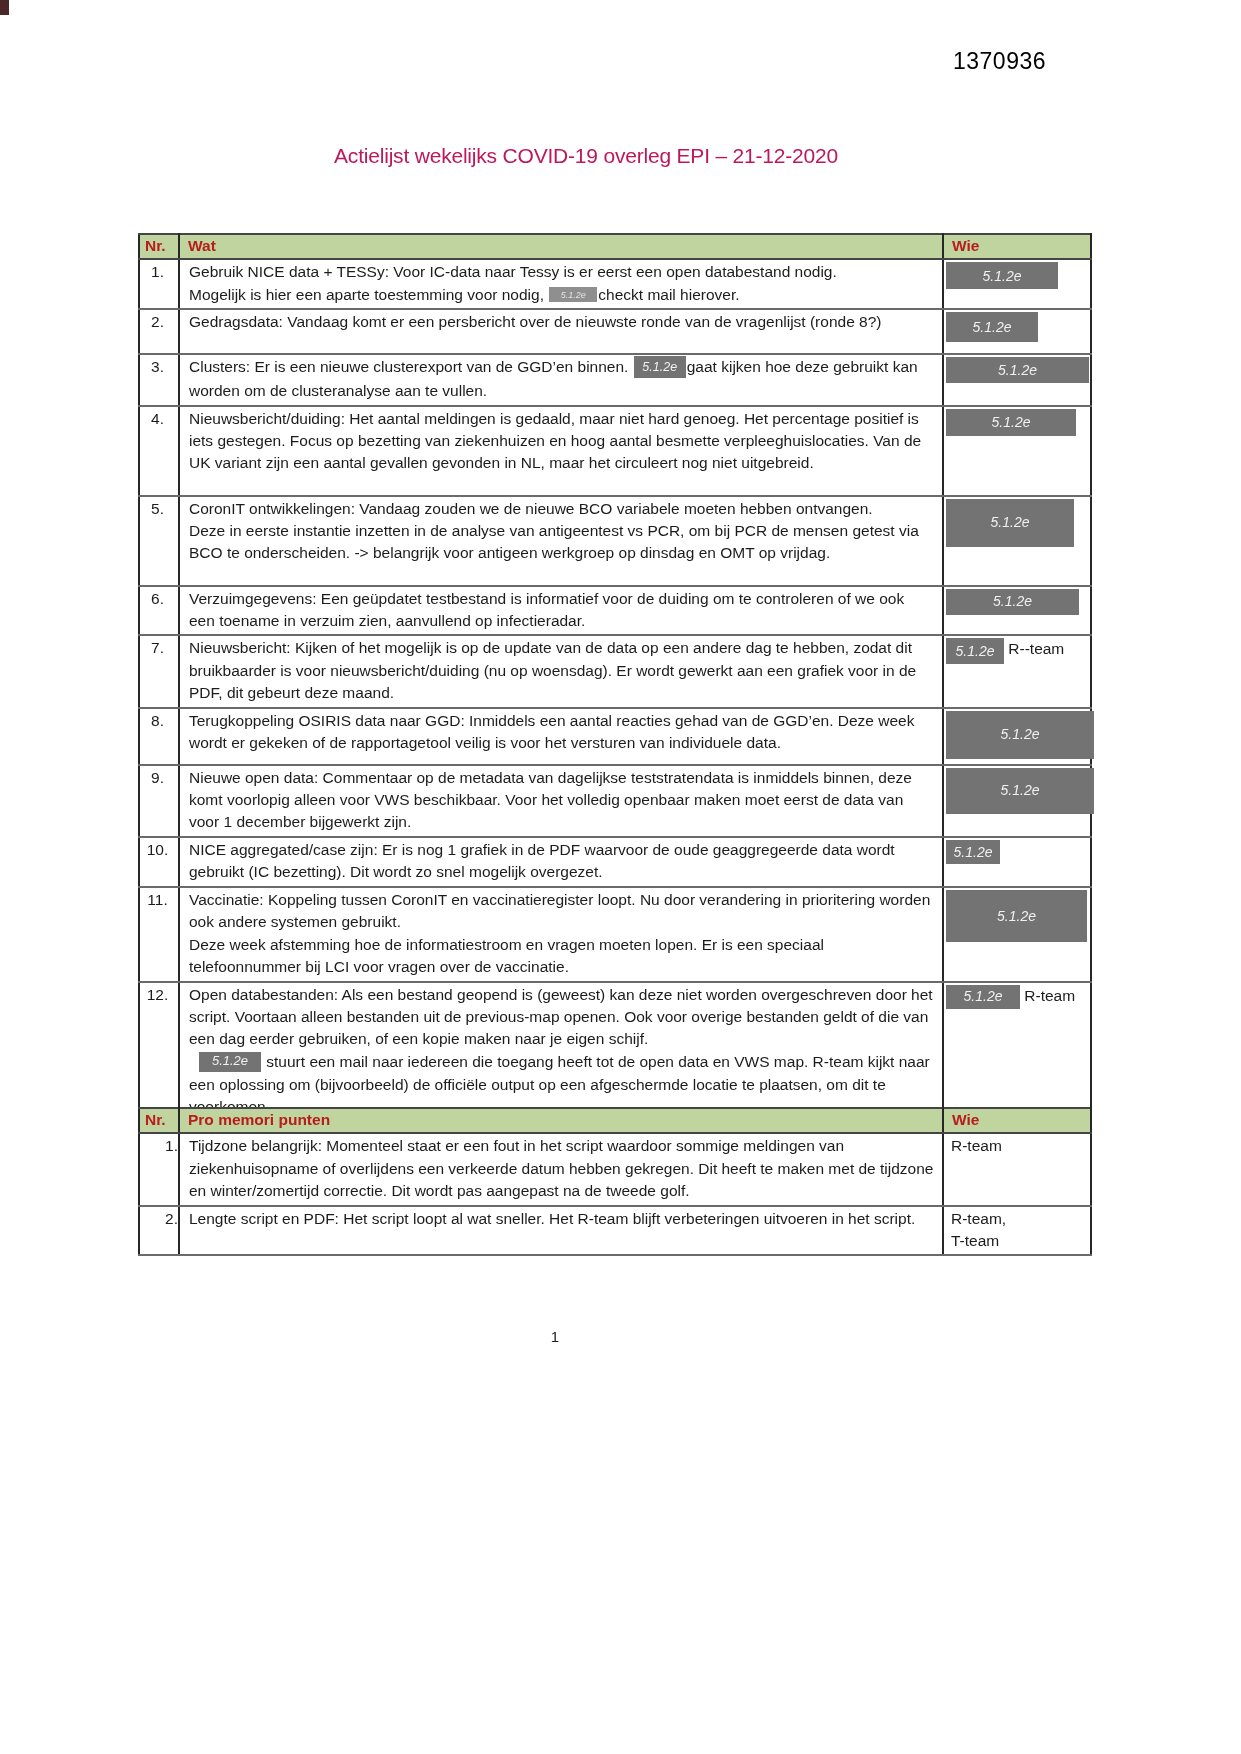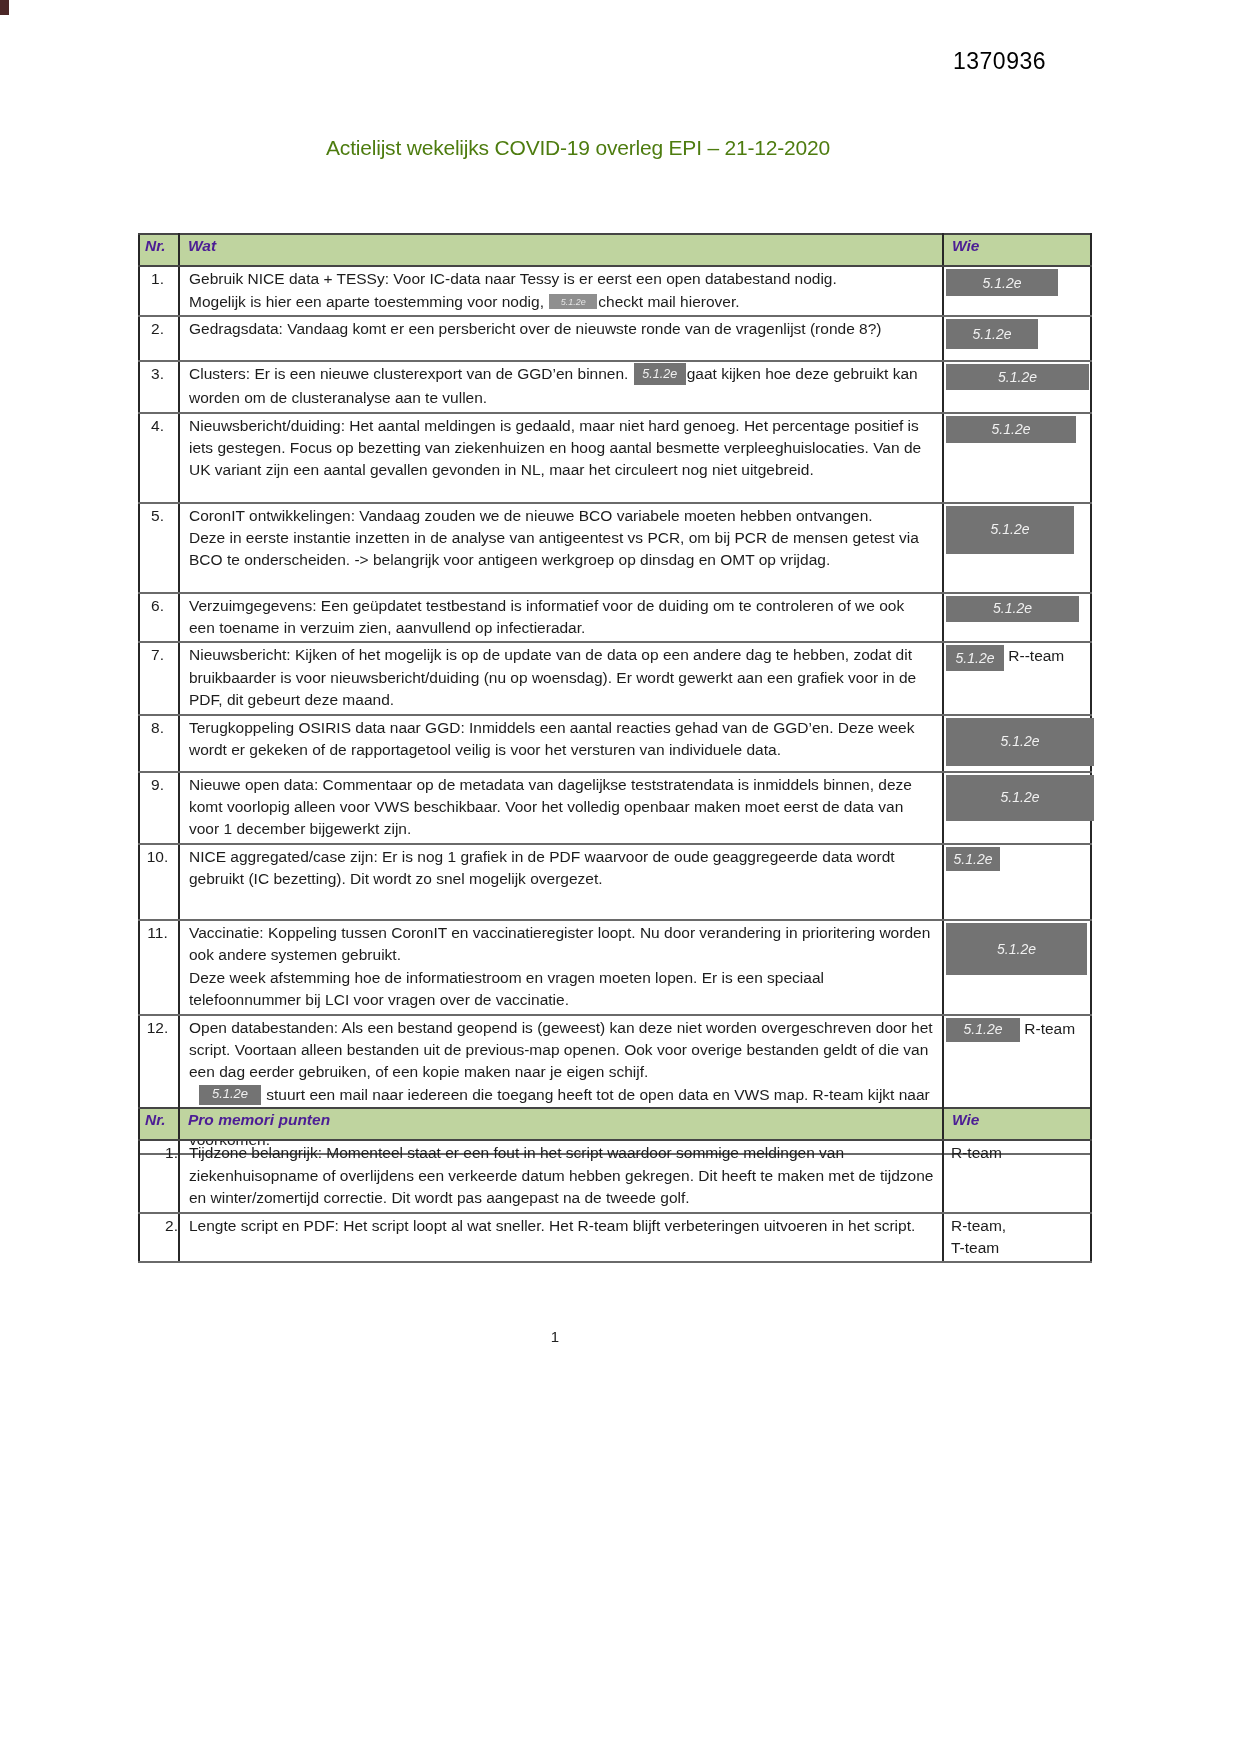--- a/index.html
+++ b/index.html
@@ -4,34 +4,34 @@
 <style>
   html,body{margin:0;padding:0;}
   body{
     width:1241px;height:1754px;position:relative;background:#ffffff;
     font-family:"Liberation Sans", sans-serif;color:#1c1c1c;
     -webkit-font-smoothing:antialiased;
   }
   .corner-mark{position:absolute;left:0;top:0;width:9px;height:15px;background:#4b2727;}
   .doc-number{position:absolute;left:953px;top:48px;font-size:23px;font-weight:400;letter-spacing:0.5px;color:#000;}
   .title{position:absolute;left:138px;top:136px;width:880px;text-align:center;
-         font-size:21px;font-weight:400;margin:0;color:#4d7c0f;letter-spacing:-0.2px;}
+         font-size:21px;font-weight:400;margin:8px;color:#be185d;letter-spacing:-0.2px;}
   .tbl{
     position:absolute;left:138px;border-collapse:collapse;table-layout:fixed;width:952px;
     font-size:15.5px;line-height:22.4px;border:2px solid #272727;
   }
   #t0{top:233px;}
   #t1{top:1107px;}
   .tbl td{border-top:2px solid #6a6a6a;border-bottom:2px solid #6a6a6a;
           border-left:2px solid #272727;border-right:2px solid #272727;
           vertical-align:top;overflow:visible;}
   .tbl th{background:#bfd49f;text-align:left;font-size:15.5px;height:21px;
-          padding:0 6px 8px 8px;color:#4c1d95;
+          padding:0 6px 1px 8px;color:#b91c1c;
           border-top:2px solid #454545;border-bottom:2px solid #454545;
-          border-left:2px solid #272727;border-right:2px solid #272727;font-style:italic;}
+          border-left:2px solid #272727;border-right:2px solid #272727;}
   th.th-nr{padding-left:5px;}
   .nr-cell{text-align:center;padding:1px 3px 0 0;}
   .memo .nr-cell{text-align:right;padding-right:0;}
   .wat-cell{padding:1px 8px 2px 9px;}
   .wie-cell{padding:2px 0 2px 2px;}
   .memo .wie-cell{padding:1px 4px 2px 7px;}
   b{font-weight:normal;}
   .redact{
     display:inline-flex;align-items:center;justify-content:center;
     background:#737373;color:#f1f1f1;font-size:14px;
@@ -103,21 +103,21 @@
       <tr style="height: 45px;">
         <td class="nr-cell">8.</td>
         <td class="wat-cell"><b>Terugkoppeling OSIRIS data naar GGD:</b> Inmiddels een aantal reacties gehad van de GGD’en. Deze week wordt er gekeken of de rapportagetool veilig is voor het versturen van individuele data.</td>
         <td class="wie-cell"><span class="redact" style="width: 148px; height: 48px;">5.1.2e</span></td>
       </tr>
       <tr style="height: 68px;">
         <td class="nr-cell">9.</td>
         <td class="wat-cell"><b>Nieuwe open data:</b>  Commentaar op de metadata van dagelijkse teststratendata is inmiddels binnen, deze komt voorlopig alleen voor VWS beschikbaar. Voor het volledig openbaar maken moet eerst de data van voor 1 december bijgewerkt zijn.</td>
         <td class="wie-cell"><span class="redact" style="width: 148px; height: 46px;">5.1.2e</span></td>
       </tr>
-      <tr style="height: 76px; border-radius: 27px;">
+      <tr style="height: 50px; border-radius: 27px;">
         <td class="nr-cell">10.</td>
         <td class="wat-cell"><b>NICE aggregated/case zijn:</b> Er is nog 1 grafiek in de PDF waarvoor de oude geaggregeerde data wordt gebruikt (IC bezetting). Dit wordt zo snel mogelijk overgezet.</td>
         <td class="wie-cell"><span class="redact" style="width: 54px; height: 24px;">5.1.2e</span></td>
       </tr>
       <tr style="height: 90px; padding-left: 33px;">
         <td class="nr-cell">11.</td>
         <td class="wat-cell"><b>Vaccinatie:</b> Koppeling tussen CoronIT en vaccinatieregister loopt. Nu door verandering in prioritering worden ook andere systemen gebruikt.<br>Deze week afstemming hoe de informatiestroom en vragen moeten lopen. Er is een speciaal telefoonnummer bij LCI voor vragen over de vaccinatie.</td>
         <td class="wie-cell"><span class="redact" style="width: 141px; height: 52px;">5.1.2e</span></td>
       </tr>
       <tr style="height: 135px;">

